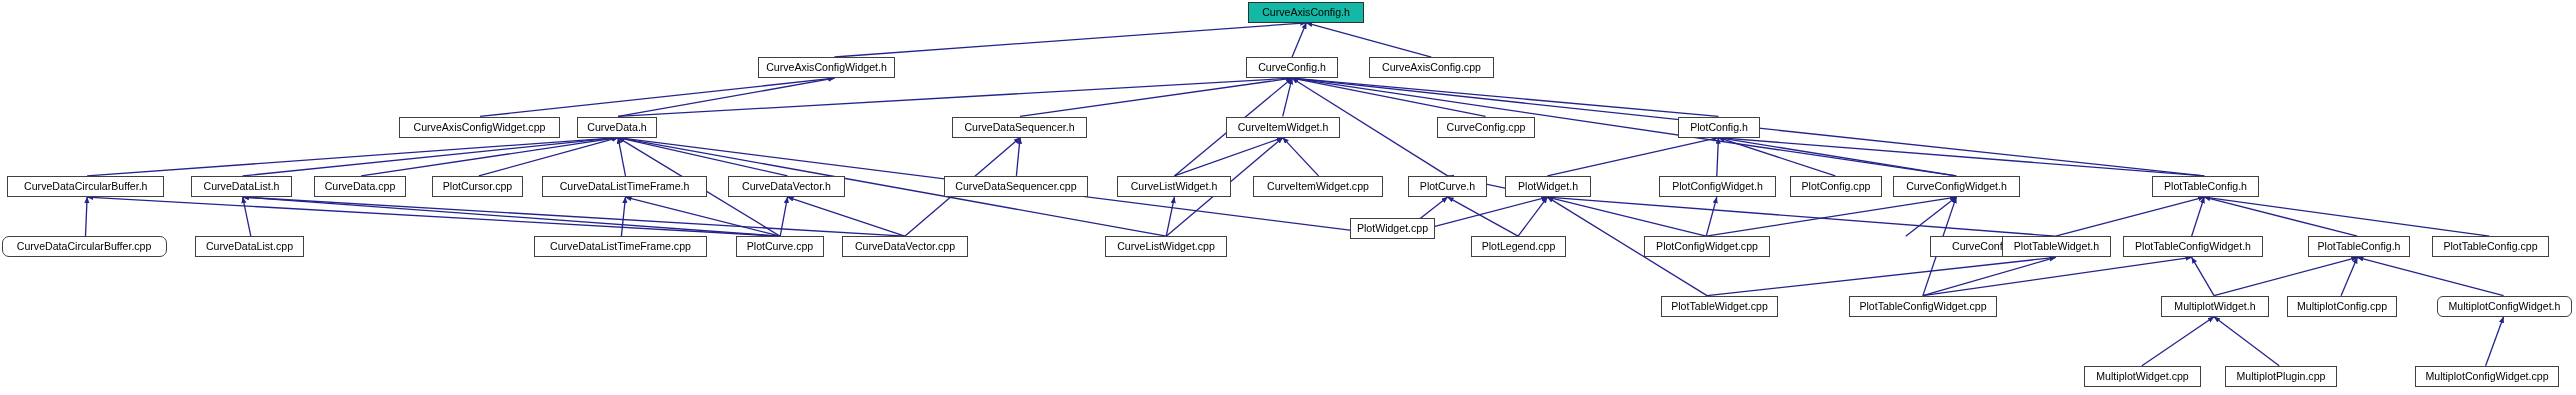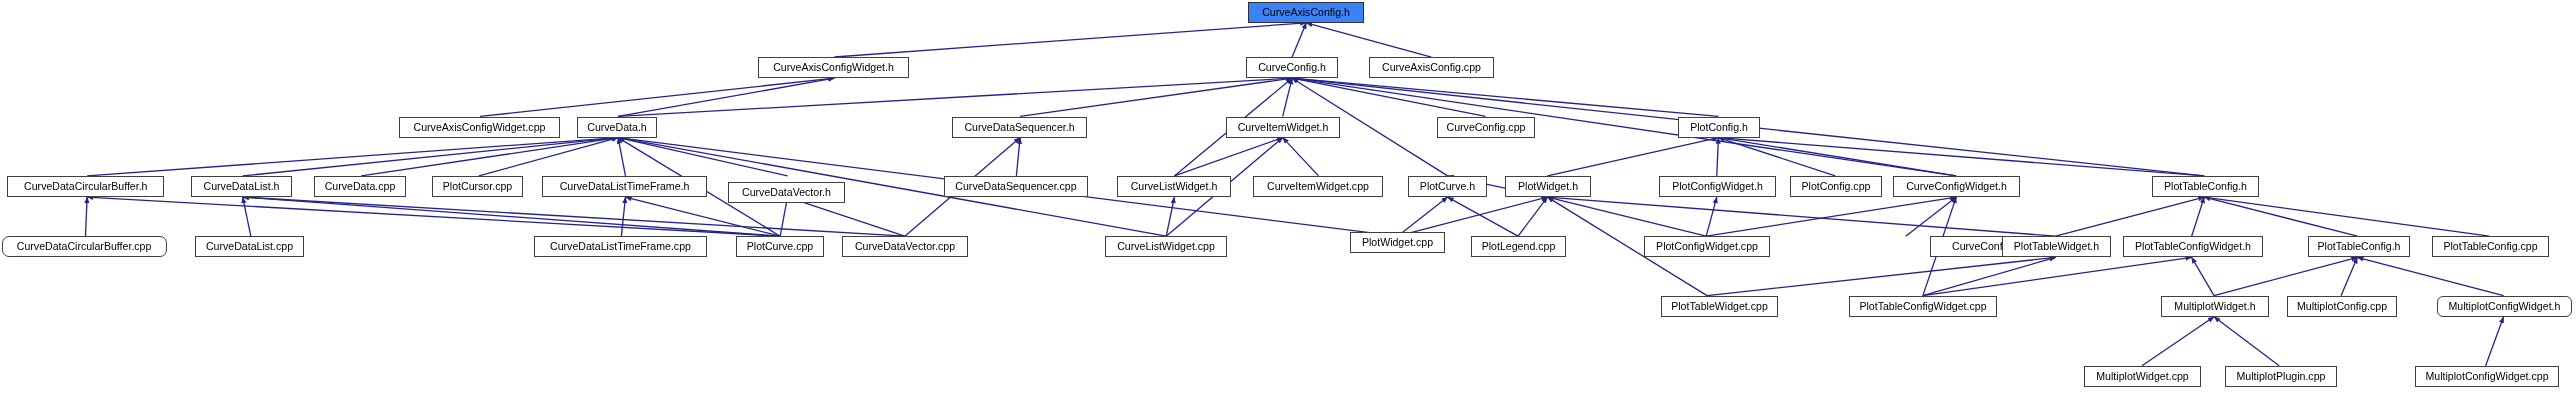--- a/index.html
+++ b/index.html
@@ -22,21 +22,21 @@
     line-height:1;
     height:21px;
     display:flex;
     align-items:center;
     justify-content:center;
     white-space:nowrap;
     padding:0 4.9px;
     z-index:2;
   }
   .node.root{
-    background:#3b82f6;
+    background:#14b8a6;
     border-color:#303030;
   }
 </style>
 </head>
 <body>
 
 <div id="graph">
   <svg id="edges" xmlns="http://www.w3.org/2000/svg" viewBox="0 0 3159 485" width="2576" height="395">
     <defs>
       <marker id="arrow" markerWidth="9" markerHeight="9" refX="7.5" refY="3.2" orient="auto" markerUnits="userSpaceOnUse">
@@ -110,51 +110,51 @@
         <path d="M2716.5,363 Q2804.5,339.5 2892.5,316" fill="none" stroke="#23238e" stroke-width="1.6" marker-end="url(#arrow)"></path>
         <path d="M2872.5,363 Q2882.5,339.5 2892.5,316" fill="none" stroke="#23238e" stroke-width="1.6" marker-end="url(#arrow)"></path>
         <path d="M3072,363 Q2982.25,339.5 2892.5,316" fill="none" stroke="#23238e" stroke-width="1.6" marker-end="url(#arrow)"></path>
         <path d="M2628,449 Q2672.25,419 2716.5,389" fill="none" stroke="#23238e" stroke-width="1.6" marker-end="url(#arrow)"></path>
         <path d="M2796.5,449 Q2756.5,419 2716.5,389" fill="none" stroke="#23238e" stroke-width="1.6" marker-end="url(#arrow)"></path>
         <path d="M3050,449 Q3061,419 3072,389" fill="none" stroke="#23238e" stroke-width="1.6" marker-end="url(#arrow)"></path>
       </g>
   </svg>
   <div id="node-layer">
       <div class="node root" style="left: 1248px; top: 1.6px; width: 116px;">CurveAxisConfig.h</div>
-      <div class="node" style="left: 758px; top: 57px; width: 151px;">CurveAxisConfigWidget.h</div>
+      <div class="node" style="left: 758px; top: 57px; width: 137px;">CurveAxisConfigWidget.h</div>
       <div class="node" style="left: 1246px; top: 57px; width: 92px;">CurveConfig.h</div>
       <div class="node" style="left: 1369px; top: 57px; width: 125px;">CurveAxisConfig.cpp</div>
       <div class="node" style="left: 399px; top: 117px; width: 161px;">CurveAxisConfigWidget.cpp</div>
       <div class="node" style="left: 577px; top: 117px; width: 80px;">CurveData.h</div>
       <div class="node" style="left: 952px; top: 117px; width: 135px;">CurveDataSequencer.h</div>
       <div class="node" style="left: 1226px; top: 117px; width: 114px;">CurveItemWidget.h</div>
       <div class="node" style="left: 1437px; top: 117px; width: 98px;">CurveConfig.cpp</div>
       <div class="node" style="left: 1678px; top: 117px; width: 82px;">PlotConfig.h</div>
       <div class="node" style="left: 7.3px; top: 176px; width: 157px;">CurveDataCircularBuffer.h</div>
       <div class="node" style="left: 191px; top: 176px; width: 101px;">CurveDataList.h</div>
       <div class="node" style="left: 314px; top: 176px; width: 92px;">CurveData.cpp</div>
       <div class="node" style="left: 432px; top: 176px; width: 91px;">PlotCursor.cpp</div>
       <div class="node" style="left: 542px; top: 176px; width: 165px;">CurveDataListTimeFrame.h</div>
-      <div class="node" style="left: 728px; top: 176px; width: 117px; margin-top: 6px;">CurveDataVector.h</div>
+      <div class="node" style="left: 728px; top: 176px; width: 117px;">CurveDataVector.h</div>
       <div class="node" style="left: 944px; top: 176px; width: 144px;">CurveDataSequencer.cpp</div>
       <div class="node" style="left: 1117px; top: 176px; width: 114px;">CurveListWidget.h</div>
       <div class="node" style="left: 1253px; top: 176px; width: 130px;">CurveItemWidget.cpp</div>
       <div class="node" style="left: 1408px; top: 176px; width: 79px;">PlotCurve.h</div>
       <div class="node" style="left: 1505px; top: 176px; width: 86px;">PlotWidget.h</div>
       <div class="node" style="left: 1659px; top: 176px; width: 117px;">PlotConfigWidget.h</div>
       <div class="node" style="left: 1790px; top: 176px; width: 92px;">PlotConfig.cpp</div>
       <div class="node" style="left: 1893px; top: 176px; width: 127px;">CurveConfigWidget.h</div>
       <div class="node" style="left: 2152px; top: 176px; width: 107px;">PlotTableConfig.h</div>
       <div class="node" style="left: 1.6px; top: 236px; width: 165px; border-radius: 7px;">CurveDataCircularBuffer.cpp</div>
       <div class="node" style="left: 195px; top: 236px; width: 109px;">CurveDataList.cpp</div>
       <div class="node" style="left: 534px; top: 236px; width: 173px;">CurveDataListTimeFrame.cpp</div>
       <div class="node" style="left: 736px; top: 236px; width: 88px;">PlotCurve.cpp</div>
       <div class="node" style="left: 842px; top: 236px; width: 126px;">CurveDataVector.cpp</div>
       <div class="node" style="left: 1105px; top: 236px; width: 122px;">CurveListWidget.cpp</div>
-      <div class="node" style="left: 1350px; top: 232px; width: 95px;">PlotWidget.cpp</div>
+      <div class="node" style="left: 1350px; top: 218px; width: 85px;">PlotWidget.cpp</div>
       <div class="node" style="left: 1471px; top: 236px; width: 95px;">PlotLegend.cpp</div>
       <div class="node" style="left: 1644px; top: 236px; width: 126px;">PlotConfigWidget.cpp</div>
       <div class="node" style="left: 1930px; top: 236px; width: 156px;">CurveConfigWidget.cpp</div>
       <div class="node" style="left: 2002px; top: 236px; width: 109px;">PlotTableWidget.h</div>
       <div class="node" style="left: 2123px; top: 236px; width: 140px;">PlotTableConfigWidget.h</div>
       <div class="node" style="left: 2308px; top: 236px; width: 102px;">PlotTableConfig.h</div>
       <div class="node" style="left: 2432px; top: 236px; width: 117px;">PlotTableConfig.cpp</div>
       <div class="node" style="left: 1649px; top: 296px; width: 117px; margin-left: 12px;">PlotTableWidget.cpp</div>
       <div class="node" style="left: 1849px; top: 296px; width: 148px;">PlotTableConfigWidget.cpp</div>
       <div class="node" style="left: 2161px; top: 296px; width: 108px;">MultiplotWidget.h</div>

